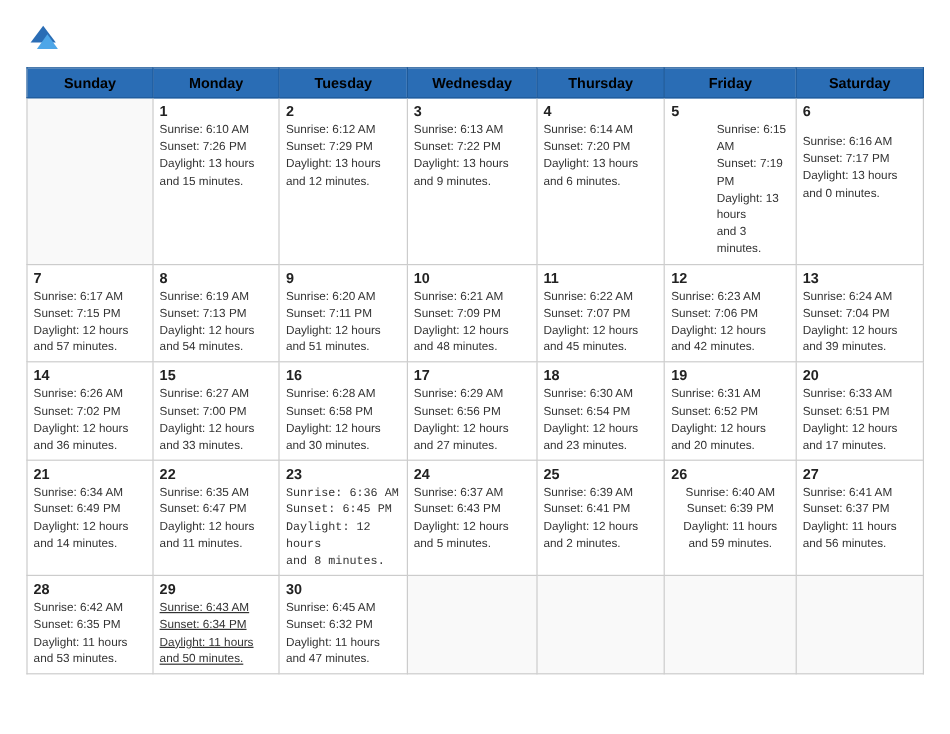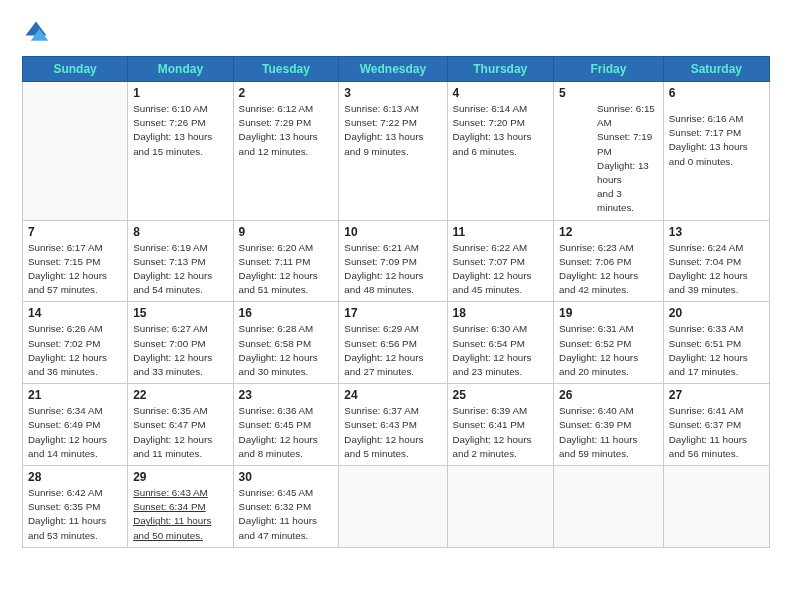--- a/index.html
+++ b/index.html
@@ -52,21 +52,21 @@
       color: #555;
       margin-top: 2px;
     }
     .calendar {
       width: 100%;
       border-collapse: collapse;
       border: 1px solid #ccc;
     }
     .calendar th {
       background: #2a6db5;
-      color: #5eead4;
+      color: #000000;
       font-size: 12px;
       font-weight: bold;
       text-align: center;
       padding: 5px 4px;
       border: 1px solid #1e5a9a;
     }
     .calendar td {
       vertical-align: top;
       border: 1px solid #ccc;
       padding: 4px 5px;
@@ -282,42 +282,42 @@
           </td>
           <td>
             <span class="day-number">22</span>
             <div class="day-info" style="white-space: pre-line;">Sunrise: 6:35 AM
 Sunset: 6:47 PM
 Daylight: 12 hours
 and 11 minutes.</div>
           </td>
           <td>
             <span class="day-number">23</span>
-            <div class="day-info" style="white-space: pre-line;">Sunrise: 6:36 AM
+            <div class="day-info" style="white-space: pre-line; font-family: Liberation Mono, monospace;">Sunrise: 6:36 AM
 Sunset: 6:45 PM
 Daylight: 12 hours
 and 8 minutes.</div>
           </td>
           <td>
             <span class="day-number">24</span>
             <div class="day-info" style="white-space: pre-line;">Sunrise: 6:37 AM
 Sunset: 6:43 PM
 Daylight: 12 hours
 and 5 minutes.</div>
           </td>
           <td>
             <span class="day-number">25</span>
             <div class="day-info" style="white-space: pre-line;">Sunrise: 6:39 AM
 Sunset: 6:41 PM
 Daylight: 12 hours
 and 2 minutes.</div>
           </td>
           <td>
             <span class="day-number">26</span>
-            <div class="day-info" style="white-space: pre-line;">Sunrise: 6:40 AM
+            <div class="day-info" style="white-space: pre-line; text-align: center;">Sunrise: 6:40 AM
 Sunset: 6:39 PM
 Daylight: 11 hours
 and 59 minutes.</div>
           </td>
           <td>
             <span class="day-number">27</span>
             <div class="day-info" style="white-space: pre-line;">Sunrise: 6:41 AM
 Sunset: 6:37 PM
 Daylight: 11 hours
 and 56 minutes.</div>

